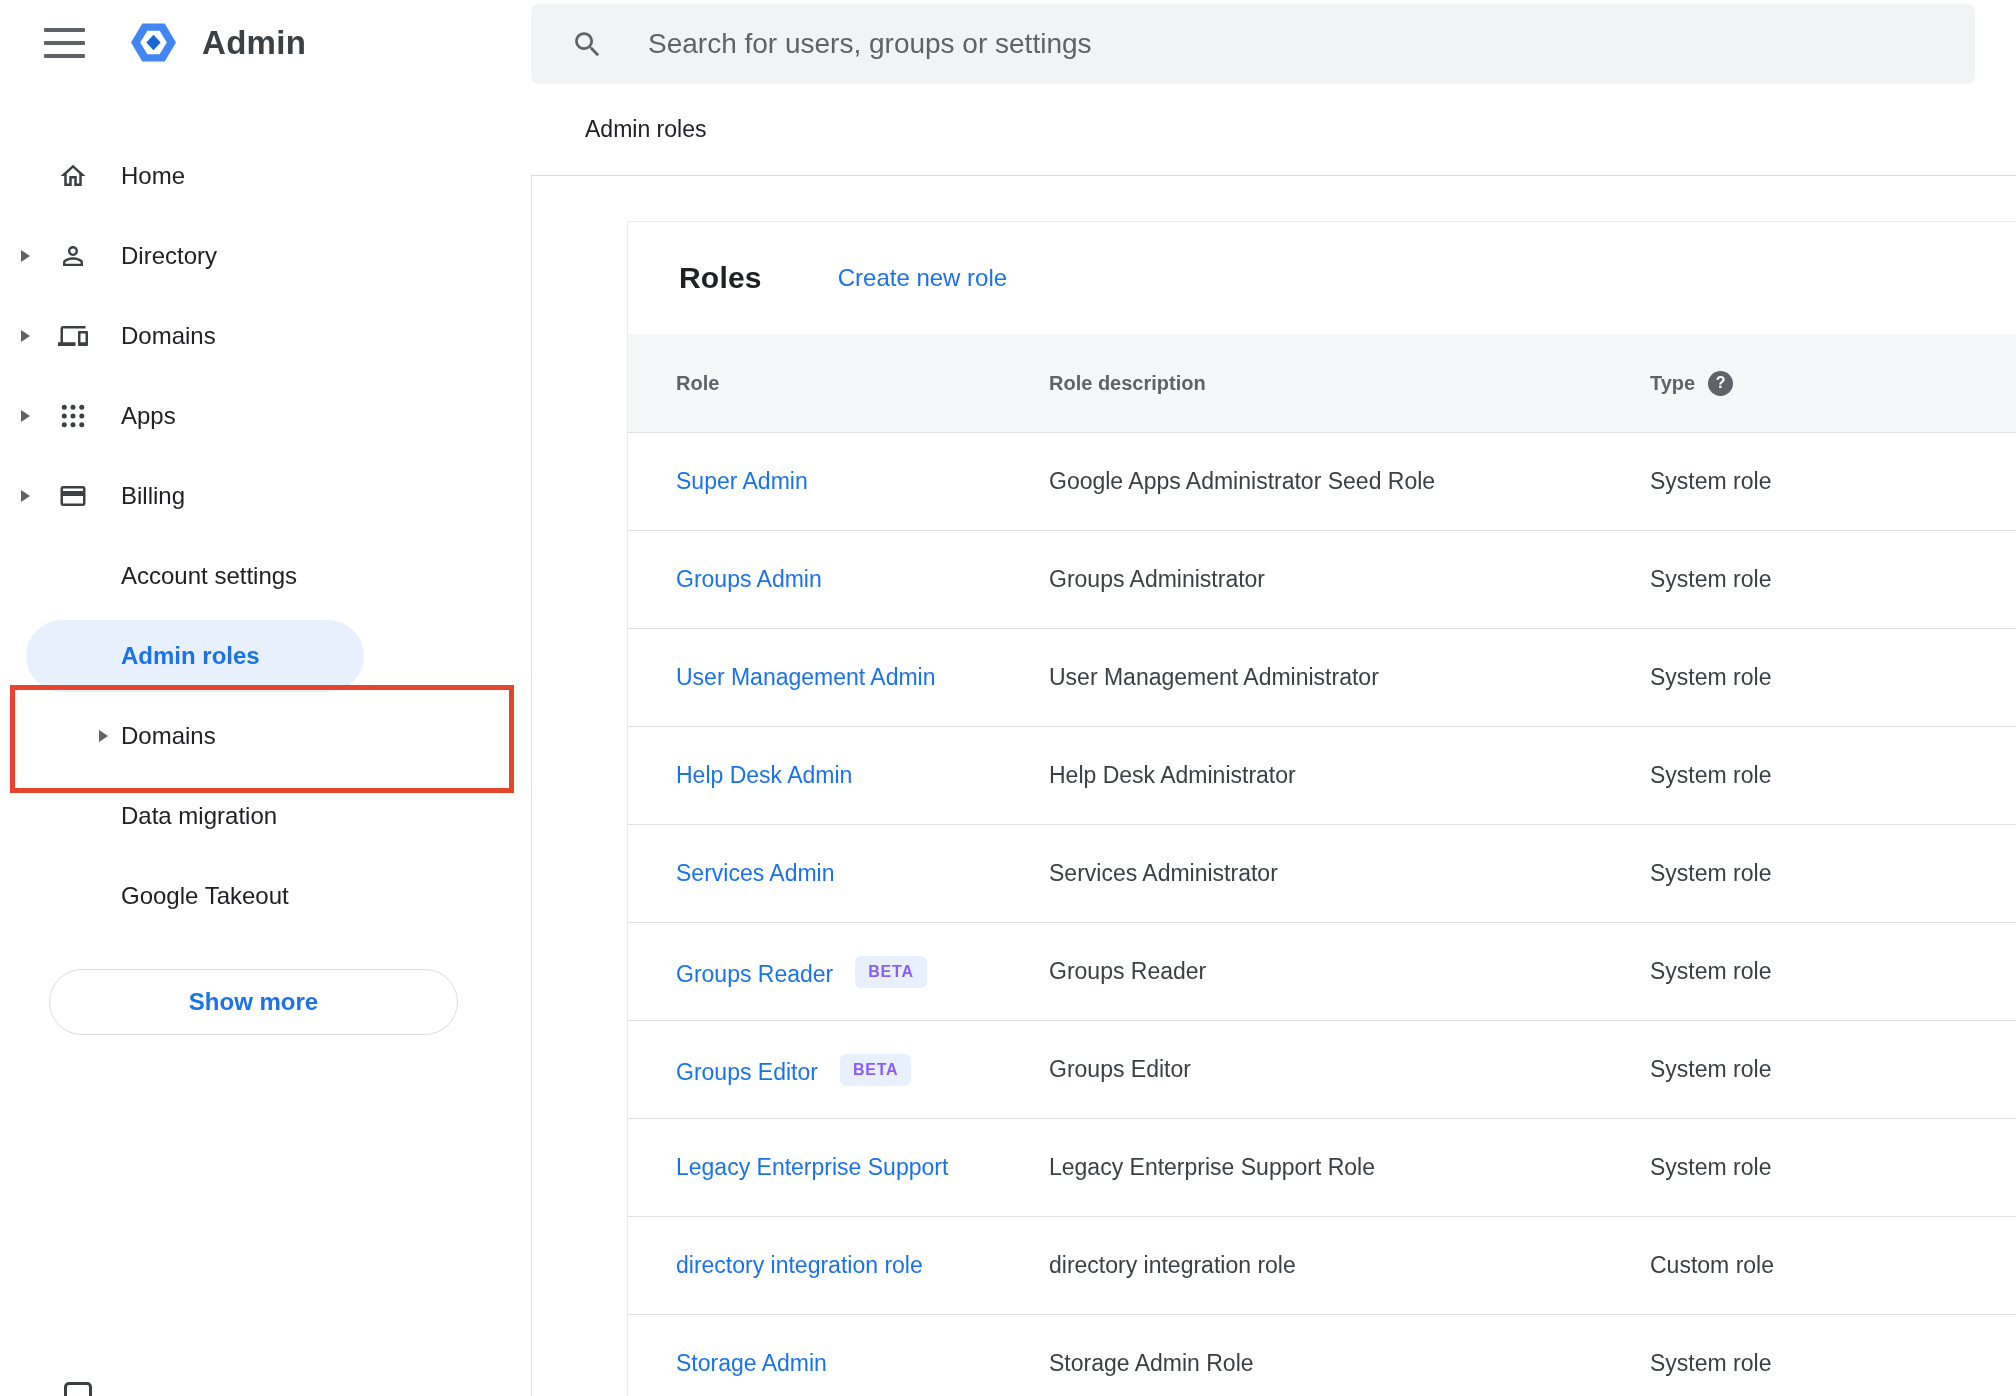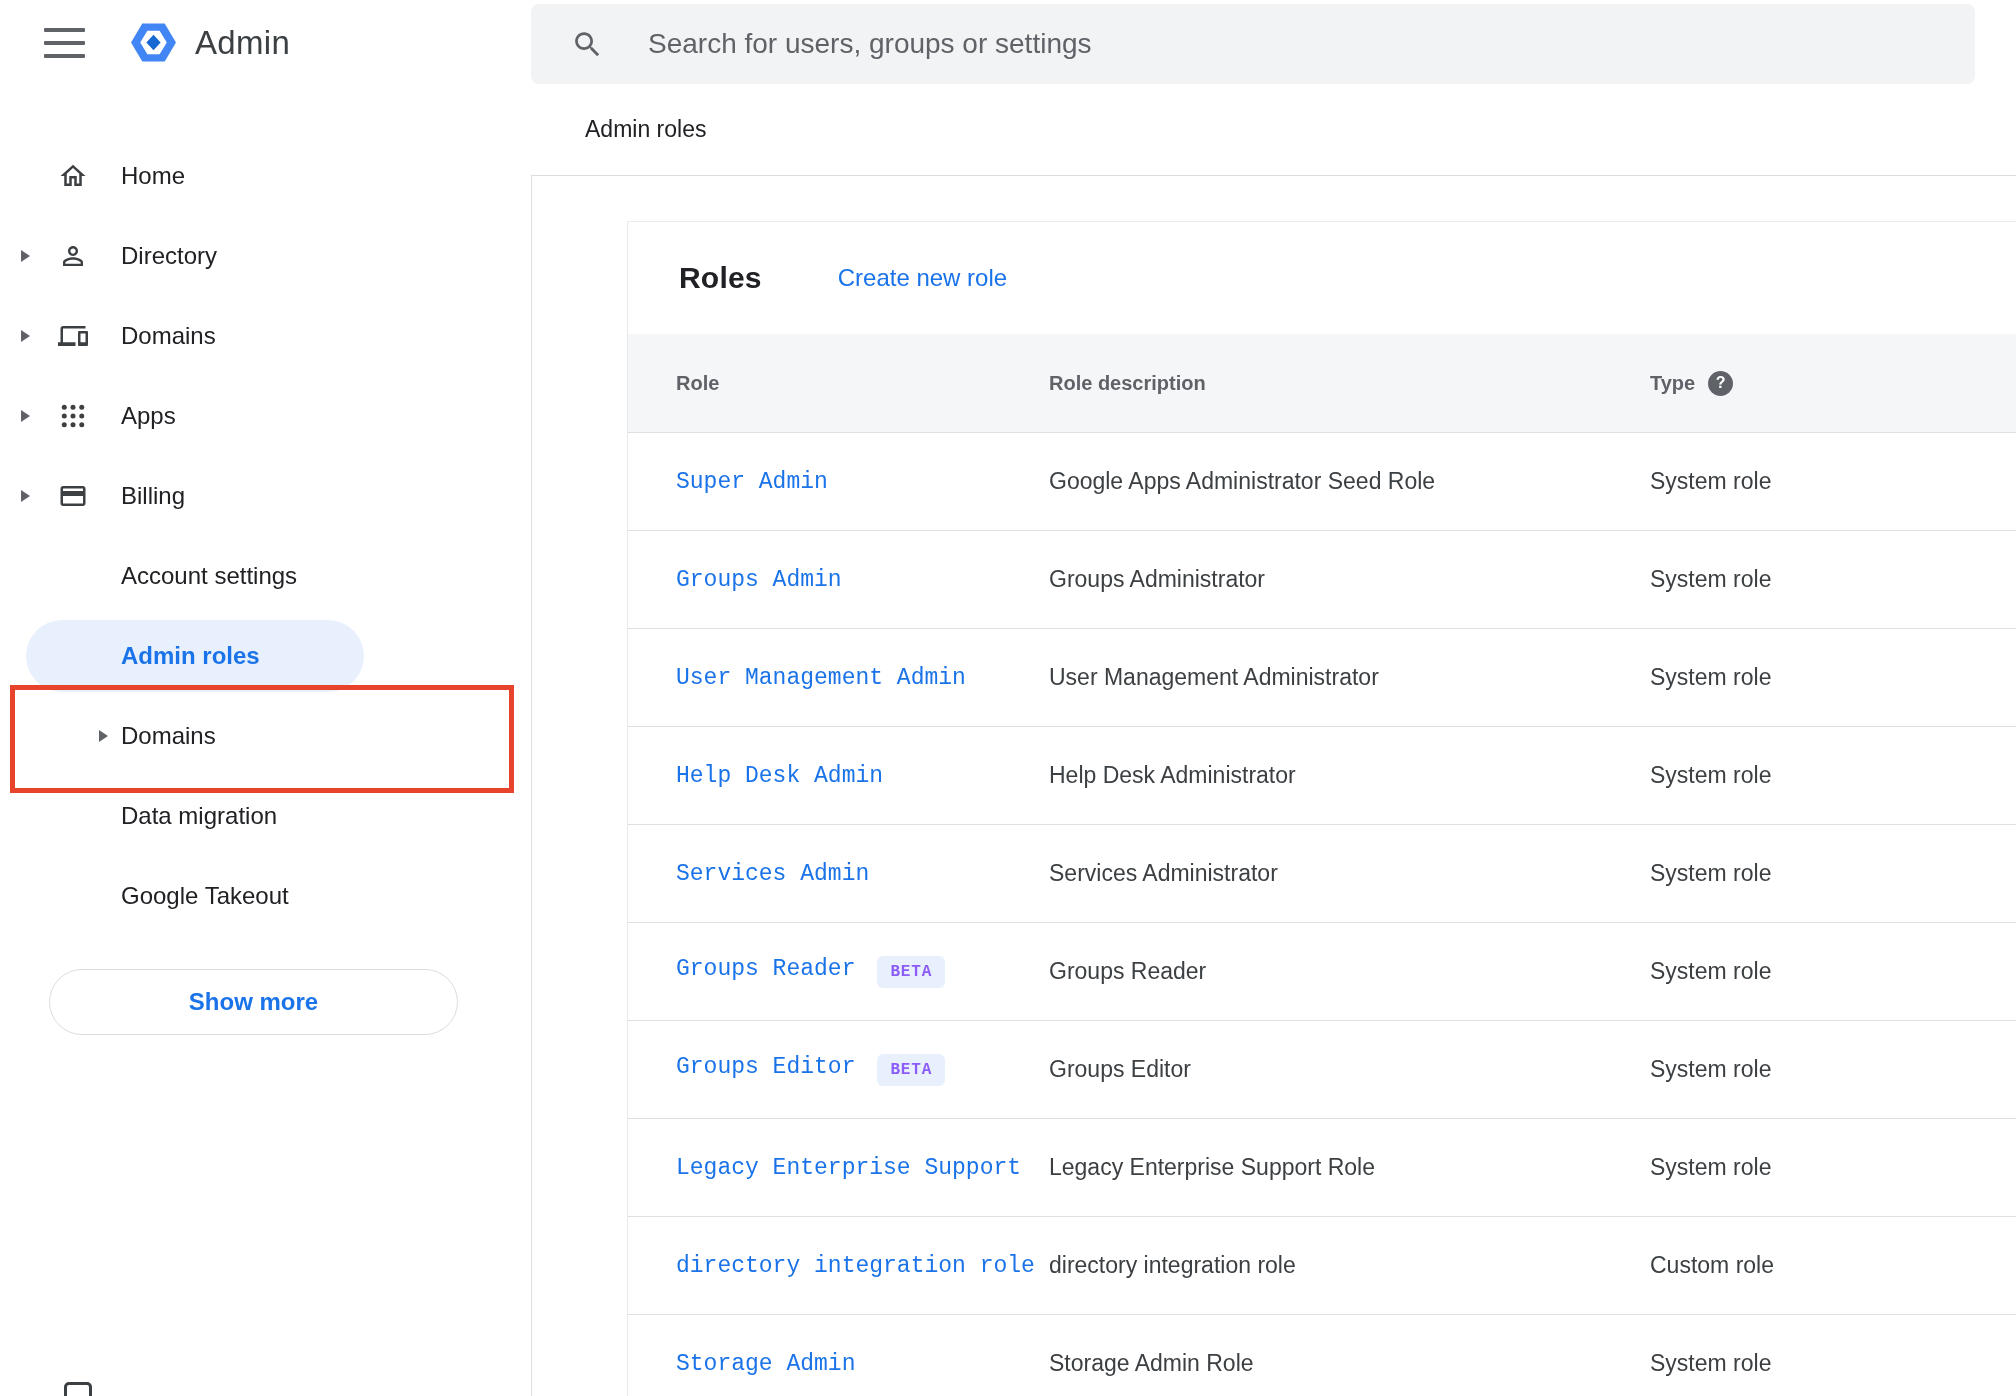--- a/index.html
+++ b/index.html
@@ -6,21 +6,21 @@
   * { margin:0; padding:0; box-sizing:border-box; }
   html,body { width:2016px; height:1396px; overflow:hidden; background:#fff;
               font-family:"Liberation Sans","DejaVu Sans",sans-serif; color:#202124; }
   .app { display:flex; width:100%; height:100%; }
 
   
   .sidebar { width:531px; flex:none; position:relative; background:#fff; }
   .sidebar-header { height:85px; display:flex; align-items:center; padding-left:44px; }
   .hamburger { width:41px; display:flex; flex-direction:column; gap:9px; background:none; border:none; cursor:pointer; padding:0; }
   .hamburger span { display:block; height:4px; background:#5f6368; border-radius:1px; }
-  .logo { display:flex; align-items:center; margin-left:44px; gap:17px; }
+  .logo { display:flex; align-items:center; margin-left:44px; gap:24px;font-weight:bold; }
   .app-title { font-size:33px; color:#3c4043; letter-spacing:0.3px; }
 
   .sidebar-nav { margin-top:51px; }
   .nav-item { position:relative; display:flex; align-items:center; height:80px; cursor:pointer; }
   .nav-item .cell-arrow { position:absolute; left:21px; top:50%; transform:translateY(-50%); }
   .nav-item .cell-arrow.inner { left:99px; }
   .arr-right { width:0; height:0; border-left:9px solid #5f6368; border-top:6px solid transparent; border-bottom:6px solid transparent; }
   .arr-down  { width:0; height:0; border-top:9px solid #5f6368; border-left:6px solid transparent; border-right:6px solid transparent; }
   .nav-item .cell-icon { position:absolute; left:58px; width:30px; height:30px; color:#3c4043; }
   .nav-item .cell-icon svg { width:30px; height:30px; display:block; }
@@ -58,21 +58,21 @@
   .thead { height:99px; background:#f5f6f7; display:grid; grid-template-columns:373px 601px 1fr;
            padding-left:48px; align-items:center; font-size:20px; font-weight:700; color:#5f6368;
            border-bottom:1px solid #e0e0e0; }
   .th-type { display:flex; align-items:center; }
   .help-circle { width:25px; height:25px; border-radius:50%; background:#5f6368; color:#fff;
                  font-size:16px; font-weight:700; display:inline-flex; align-items:center;
                  justify-content:center; margin-left:13px; cursor:pointer; }
 
   .trow { height:98px; display:grid; grid-template-columns:373px 601px 1fr; padding-left:48px;
           align-items:center; border-bottom:1px solid #e0e0e0; }
-  .td-role { display:flex; align-items:flex-start;font-family:Liberation Mono, monospace; }
+  .td-role { display:flex; align-items:flex-end; }
   .role-link { color:#1a73e8; font-size:23px; text-decoration:none; cursor:pointer; white-space:nowrap; }
   .beta-badge { margin-left:22px; background:#e8f0fe; color:#8b5cf6; font-size:16px; font-weight:700;
                 letter-spacing:0.8px; padding:7px 13px; border-radius:6px; }
   .td-desc, .td-type { font-size:23px; color:#3c4043; }
 
   
   .annotation { position:absolute; left:10px; top:685px; width:504px; height:108px;
                 border:5px solid #e8432b; pointer-events:none; z-index:10; }
 </style>
 </head>

